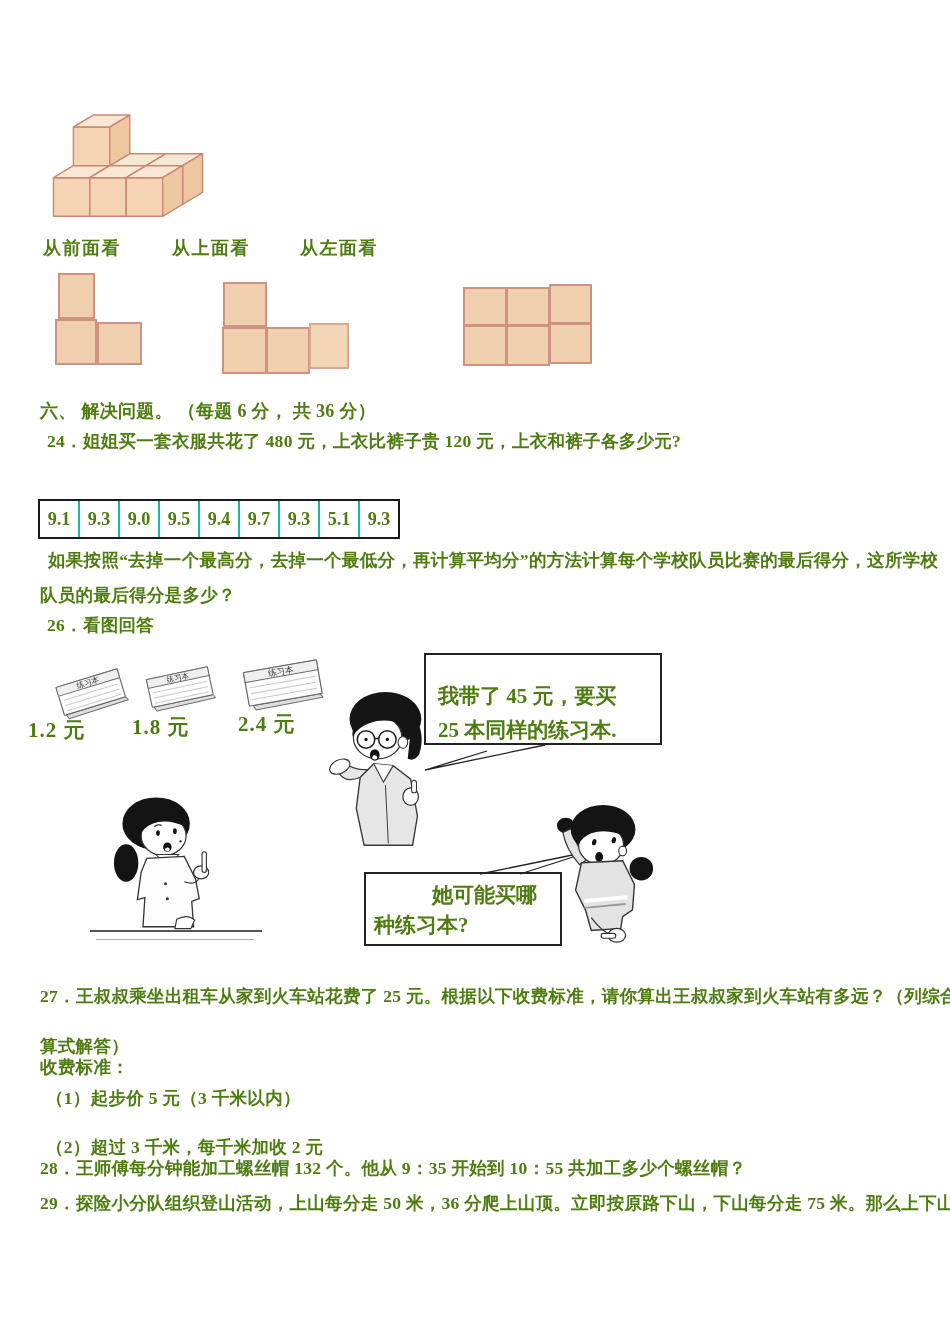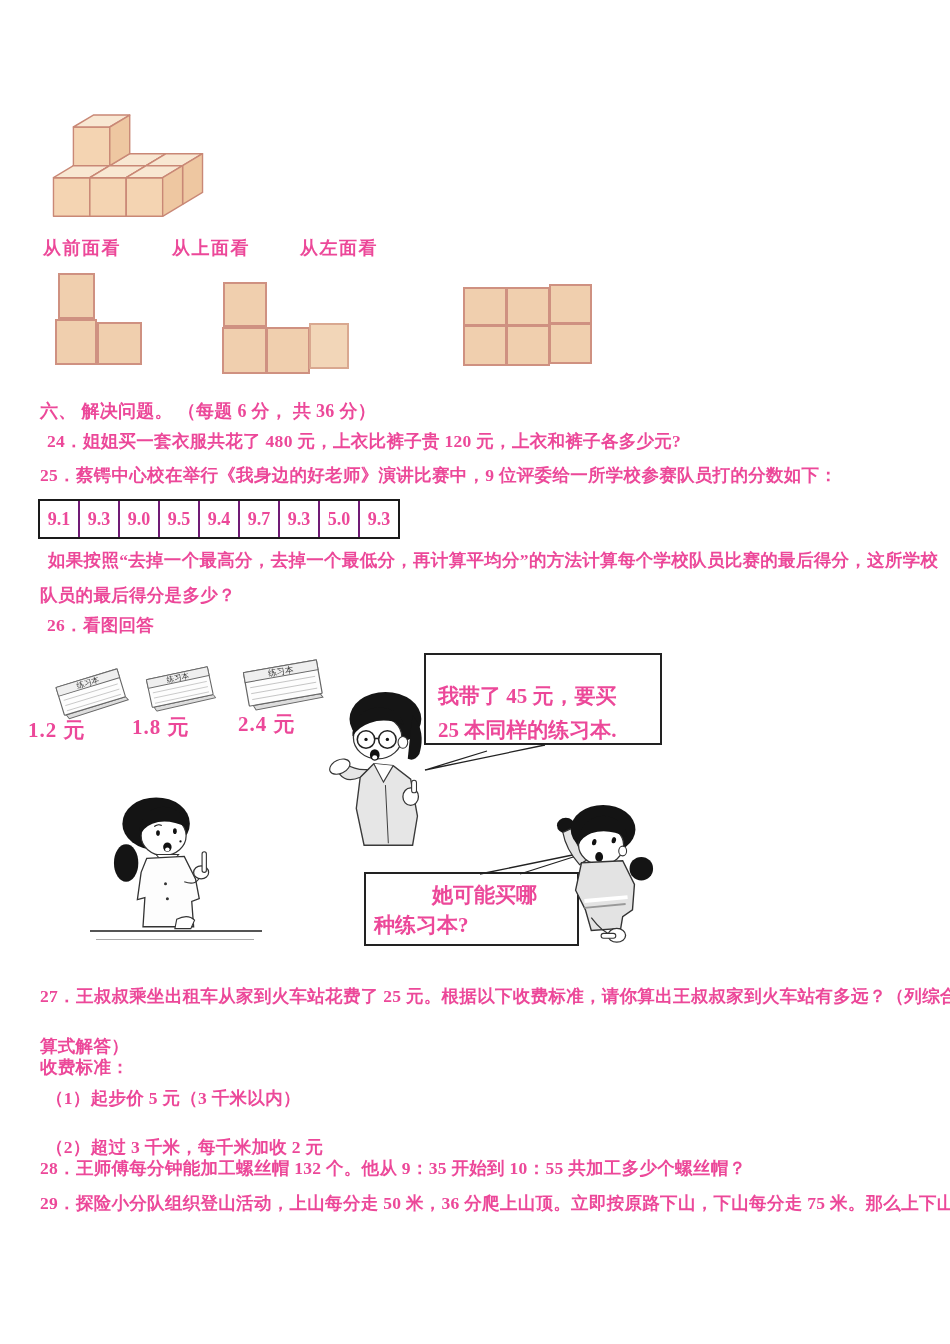--- a/index.html
+++ b/index.html
@@ -1,25 +1,25 @@
 <!DOCTYPE html>
 <html><head>
 <meta charset="utf-8">
 <style>
   html,body{margin:0;padding:0;background:#fff;}
   .page{position:relative;width:950px;height:1344px;background:#ffffff;overflow:hidden;
-        font-family:"Liberation Serif","DejaVu Serif",serif;color:#ec4899;}
+        font-family:"Liberation Serif","DejaVu Serif",serif;color:#4d7c0f;}
   .line{position:absolute;font-size:17.5px;font-weight:600;letter-spacing:.3px;white-space:nowrap;}
   .bold{font-weight:bold;}
   .view-label{position:absolute;font-size:18px;font-weight:bold;letter-spacing:1.5px;white-space:nowrap;}
   .viewbox{position:absolute;}
   .sq{position:absolute;background:#f0cfae;border:2px solid #cf9181;box-sizing:border-box;}
   .sq.light{border-color:#d9a890;background:#f2d6b8;}
   .score-table{position:absolute;left:38px;top:499px;display:flex;border:2px solid #1a1a1a;background:#fff;}
-  .score-cell{width:38px;height:36px;border-right:2px solid #701a75;display:flex;align-items:center;
+  .score-cell{width:38px;height:36px;border-right:2px solid #14b8a6;display:flex;align-items:center;
               justify-content:center;font-size:18px;font-weight:bold;}
   .score-cell:last-child{border-right:none;}
   .bubble{position:absolute;background:#fff;border:2px solid #222;box-sizing:border-box;
           font-size:21px;font-weight:600;line-height:34px;}
   .bubble .bline{white-space:nowrap;}
   .price{position:absolute;font-size:21px;font-weight:bold;letter-spacing:1px;white-space:nowrap;}
   .deskline{position:absolute;border-top:2px solid #555;}
   .deskline2{position:absolute;border-top:1px solid #aaa;}
   
   .f-top{fill:#f8e7d2;stroke:#c98876;stroke-width:1.6;stroke-linejoin:round;}
@@ -80,31 +80,30 @@
     <div class="sq" style="left:0;top:3px;width:44px;height:39px;"></div>
     <div class="sq" style="left:43px;top:3px;width:44px;height:39px;"></div>
     <div class="sq" style="left:86px;top:0;width:43px;height:40px;"></div>
     <div class="sq" style="left:0;top:41px;width:44px;height:41px;"></div>
     <div class="sq" style="left:43px;top:41px;width:44px;height:41px;"></div>
     <div class="sq" style="left:86px;top:39px;width:43px;height:41px;"></div>
   </div>
 
   <div class="line bold" style="left:40px;top:399px;font-size:18px;">六、 解决问题。 （每题 6 分， 共 36 分）</div>
   <div class="line" style="left:47px;top:429px;">24．姐姐买一套衣服共花了 480 元，上衣比裤子贵 120 元，上衣和裤子各多少元?</div>
-  <div class="line" style="left:40px;top:463px;">25．蔡锷中心校在举行《我身边的好老师》演讲比赛中，9 位评委给一所学校参赛队员打的分数如下：</div>
 
   <div class="score-table">
     <div class="score-cell">9.1</div>
     <div class="score-cell">9.3</div>
     <div class="score-cell">9.0</div>
     <div class="score-cell">9.5</div>
     <div class="score-cell">9.4</div>
     <div class="score-cell">9.7</div>
     <div class="score-cell">9.3</div>
-    <div class="score-cell">5.0</div>
+    <div class="score-cell">5.1</div>
     <div class="score-cell">9.3</div>
   </div>
 
   <div class="line" style="left:40px;top:548px;margin-left:8px;">如果按照“去掉一个最高分，去掉一个最低分，再计算平均分”的方法计算每个学校队员比赛的最后得分，这所学校</div>
   <div class="line" style="left:40px;top:583px;">队员的最后得分是多少？</div>
   <div class="line" style="left:47px;top:613px;">26．看图回答</div>
 
   <svg style="left:50px;top:664px;" width="82" height="58" viewBox="0 0 90 60">
     <g transform="rotate(-17 45 30)">
       <path d="M12,45 L80,45 L82,49 L14,50 Z" fill="#ddd" stroke="#666" stroke-width="1"></path>
@@ -191,21 +190,21 @@
     <circle cx="62" cy="102" r="1.6" fill="#333"></circle>
     <circle cx="64" cy="118" r="1.6" fill="#333"></circle>
     <path d="M82,100 Q96,105 99,93" fill="none" stroke="#333" stroke-width="1.2"></path>
     <ellipse cx="100" cy="90" rx="8" ry="7" fill="#fff" stroke="#333" stroke-width="1.3"></ellipse>
     <rect x="101" y="68" width="4.6" height="22" rx="2.3" fill="#fff" stroke="#333" stroke-width="1.2"></rect>
     <path d="M74,140 Q86,134 93,141 L89,150 L72,150 Z" fill="#fff" stroke="#333" stroke-width="1.2"></path>
   </svg>
   <div class="deskline" style="left:90px;top:930px;width:172px;"></div>
   <div class="deskline2" style="left:96px;top:939px;width:158px;"></div>
 
-  <div class="bubble" style="left:364px;top:872px;width:215px;height:74px;padding:6px 8px;line-height:30px;">
+  <div class="bubble" style="left:364px;top:872px;width:198px;height:74px;padding:6px 8px;line-height:30px;">
     <div class="bline" style="padding-left:58px;">她可能买哪</div>
     <div class="bline">种练习本?</div>
   </div>
   <svg style="left:468px;top:842px;" width="135" height="36" viewBox="0 0 135 36">
     <path d="M12,32 L124,9 L52,32" fill="none" stroke="#222" stroke-width="1.3"></path>
   </svg>
 
   <svg style="left:552px;top:800px;" width="108" height="152" viewBox="0 0 110 155">
     <ellipse cx="14" cy="26" rx="9" ry="8" fill="#141414"></ellipse>
     <path d="M28,66 Q14,50 11,33 L20,29 Q24,48 37,60 Z" fill="#e3e3e3" stroke="#333" stroke-width="1.2"></path>

